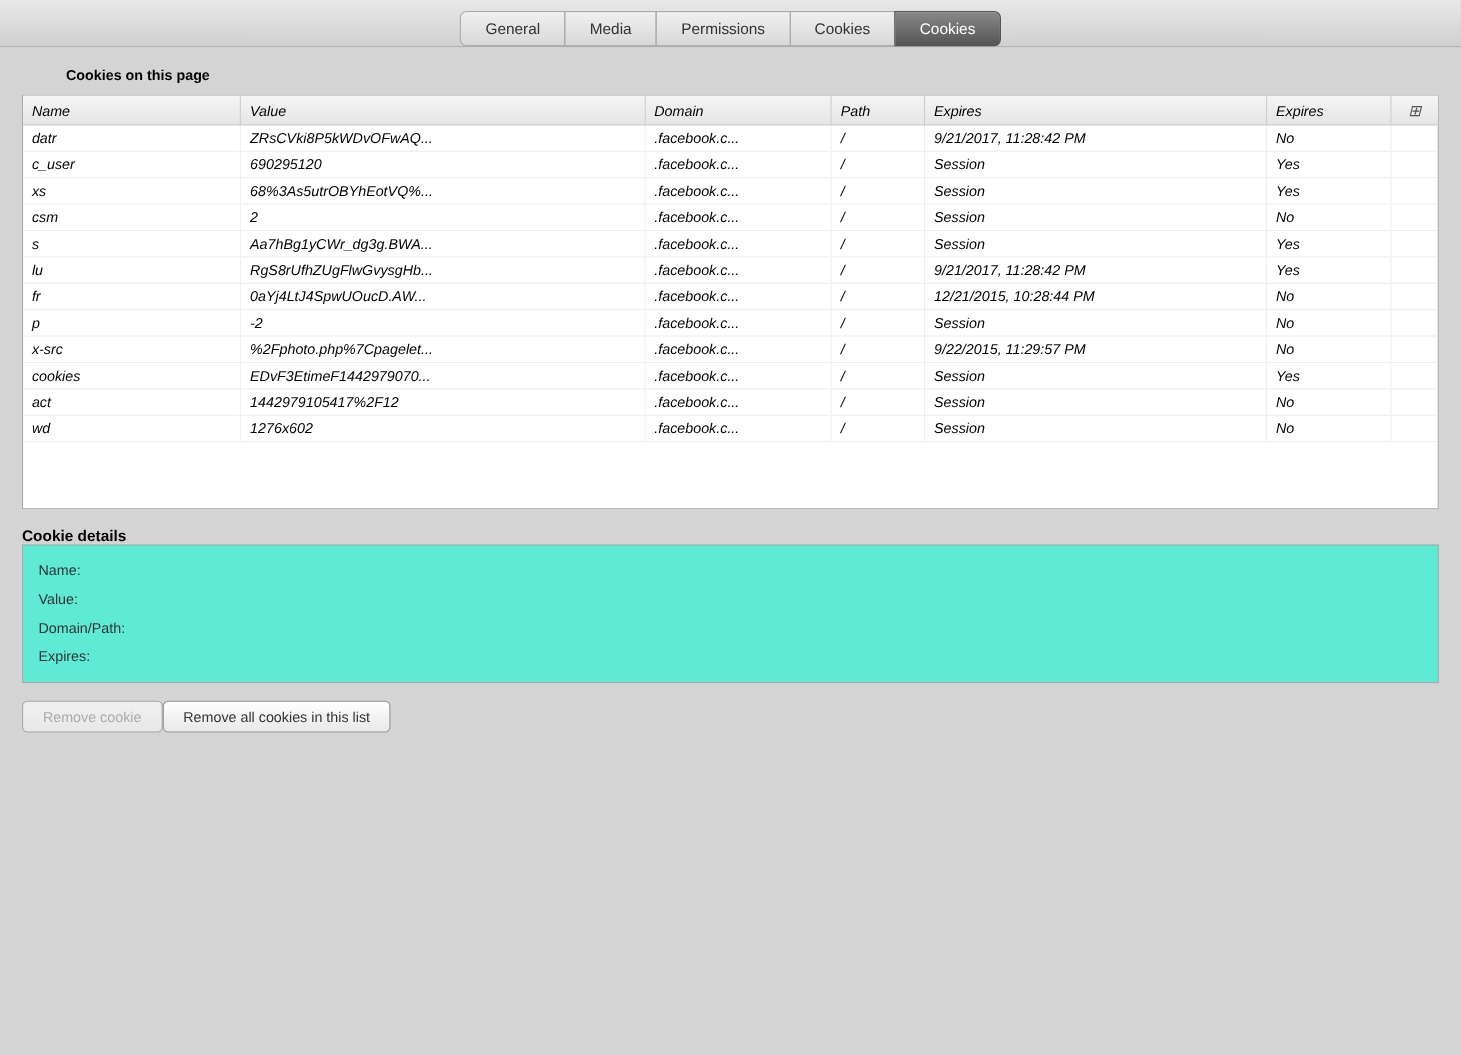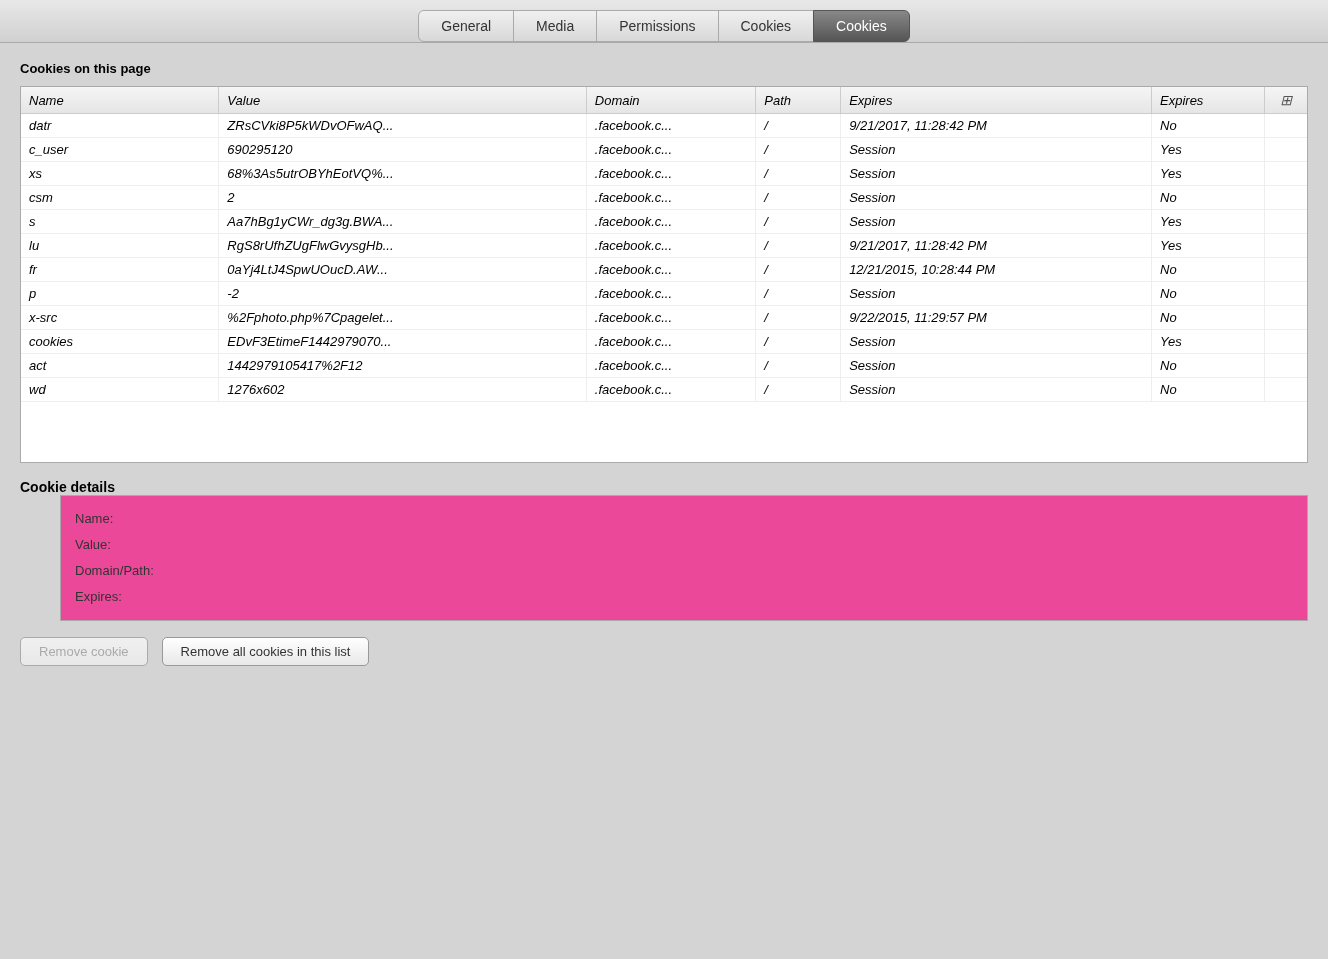--- a/index.html
+++ b/index.html
@@ -53,20 +53,21 @@
 
     .content {
       padding: 18px 20px;
       background: #d4d4d4;
     }
 
     .section-title {
       font-weight: bold;
       font-size: 13px;
       margin-bottom: 10px;
+      margin-left: 40px;
     }
 
     .table-container {
       border: 1px solid #aaa;
       background: #fff;
       margin-bottom: 16px;
     }
 
     table {
       width: 100%;
@@ -131,35 +132,33 @@
     }
 
     .cookie-details-title {
       font-size: 14px;
       font-weight: bold;
       margin-bottom: 0;
     }
 
     .details-box {
       border: 1px solid #aaa;
-      background: #ec4899;
+      background: #5eead4;
       padding: 10px 14px;
       line-height: 2;
-      margin-left: 40px;
     }
 
     .details-box .detail-row {
       font-size: 13px;
       color: #333;
     }
 
     .button-row {
       display: flex;
       align-items: center;
-      gap: 14px;
       margin-top: 4px;
     }
 
     .btn {
       padding: 6px 18px;
       font-size: 13px;
       border: 1px solid #aaa;
       border-radius: 5px;
       background: linear-gradient(to bottom, #f5f5f5, #e0e0e0);
       cursor: pointer;

